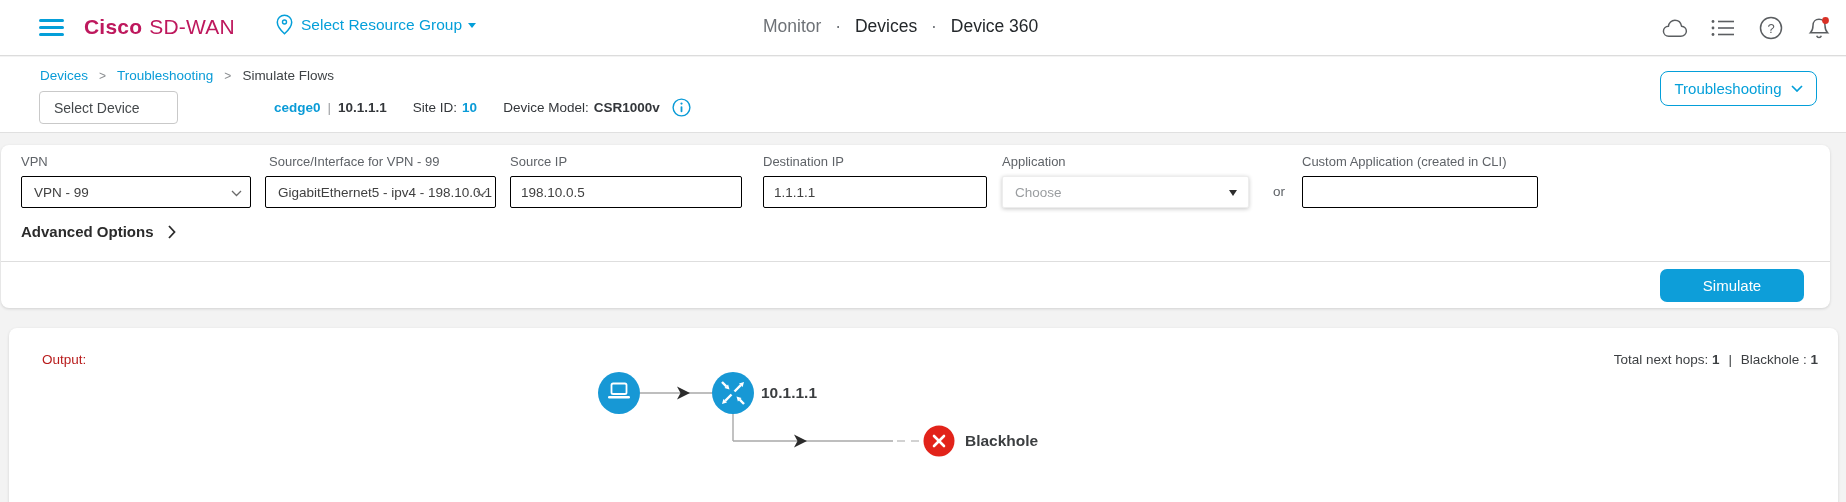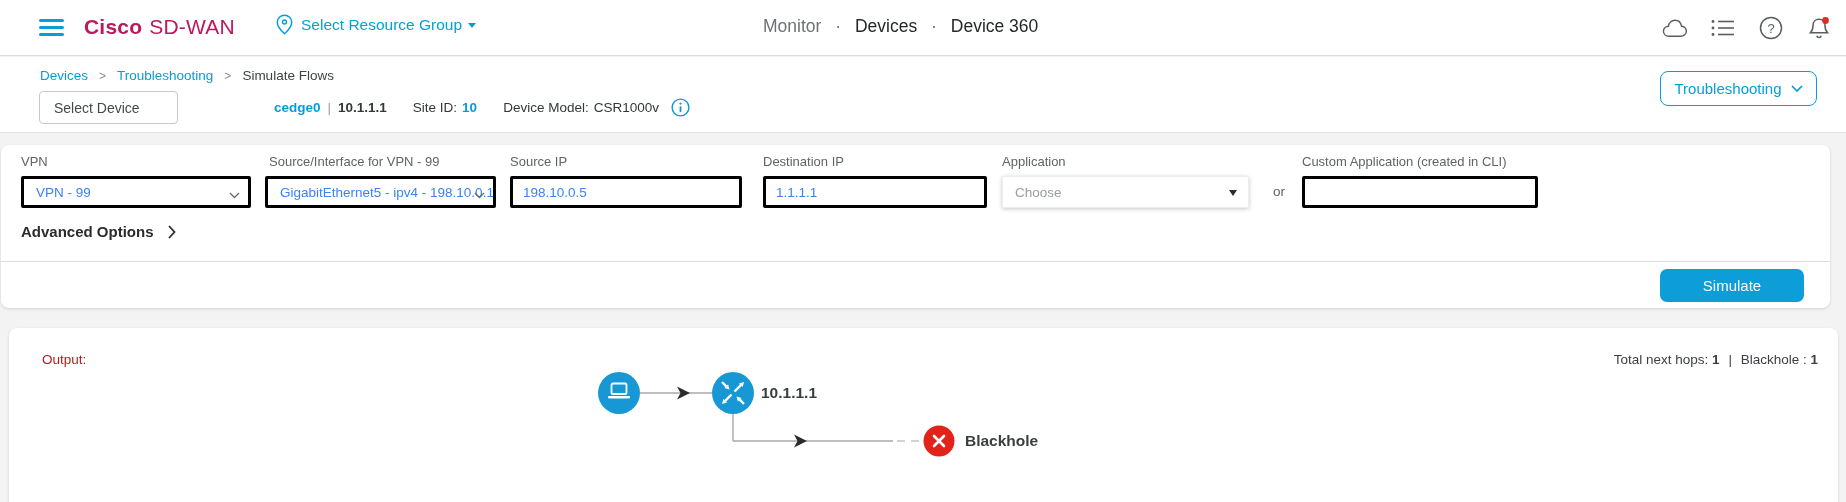--- a/index.html
+++ b/index.html
@@ -35,32 +35,32 @@
                    border:1px solid #c9c9c9; border-radius:4px; font-size:14px; color:#45494c;
                    display:flex; align-items:center; padding-left:14px; cursor:pointer; }
   .devinfo { position:absolute; left:274px; top:34px; height:33px; display:flex; align-items:center;
              font-size:13.5px; color:#33363a; white-space:nowrap; }
   .devinfo .name { color:#0a9bd7; font-weight:700; }
   .devinfo .pipe { color:#9a9da0; margin:0 7px; }
   .devinfo .ip { font-weight:700; }
   .devinfo .gap { width:26px; }
   .devinfo .lbl { margin-right:5px; }
   .devinfo .cyan { color:#0a9bd7; font-weight:700; }
-  .devinfo .bold { font-weight:400; }
+  .devinfo .bold { font-weight:700; }
   .info-icon { margin-left:12px; display:flex; cursor:pointer; }
   .tshoot-btn { position:absolute; left:1660px; top:14px; width:157px; height:35px; border:1px solid #049fd9;
                 border-radius:8px; background:#fff; color:#049fd9; font-size:15px; display:flex;
                 align-items:center; justify-content:center; gap:9px; cursor:pointer; }
 
   
   .card { position:absolute; background:#fff; border-radius:8px; box-shadow:0 1px 3px rgba(0,0,0,.14); }
   .form-card { left:1px; top:145px; width:1829px; height:163px; }
   .flabel { position:absolute; top:9px; font-size:13px; color:#5f6368; white-space:nowrap; }
-  .fbox { position:absolute; top:31px; height:32px; background:#fff; border:3px solid #000000; border-radius:2px;
-          font-size:13.5px; color:#3b82f6; display:flex; align-items:center; padding:0 26px 0 12px;
+  .fbox { position:absolute; top:31px; height:32px; background:#fff; border:1px solid #000000; border-radius:2px;
+          font-size:13.5px; color:#404040; display:flex; align-items:center; padding:0 26px 0 12px;
           overflow:hidden; white-space:nowrap; }
   .fbox.sel { cursor:pointer; }
   .fbox .chev { position:absolute; right:8px; top:13px; }
   input.fbox { display:block; padding:0 10px; }
   .choose { border:1px solid #ededed; box-shadow:0 1px 4px rgba(0,0,0,.22); color:#9a9da0; }
   .choose .tri { position:absolute; right:11px; top:13px; width:0; height:0;
                  border-left:4.5px solid transparent; border-right:4.5px solid transparent;
                  border-top:6px solid #2d2d2d; }
   .or { position:absolute; left:1272px; top:39px; font-size:13.5px; color:#5f6368; }
   .adv { position:absolute; left:20px; top:78px; font-size:15px; font-weight:700; color:#2b2b2b;

